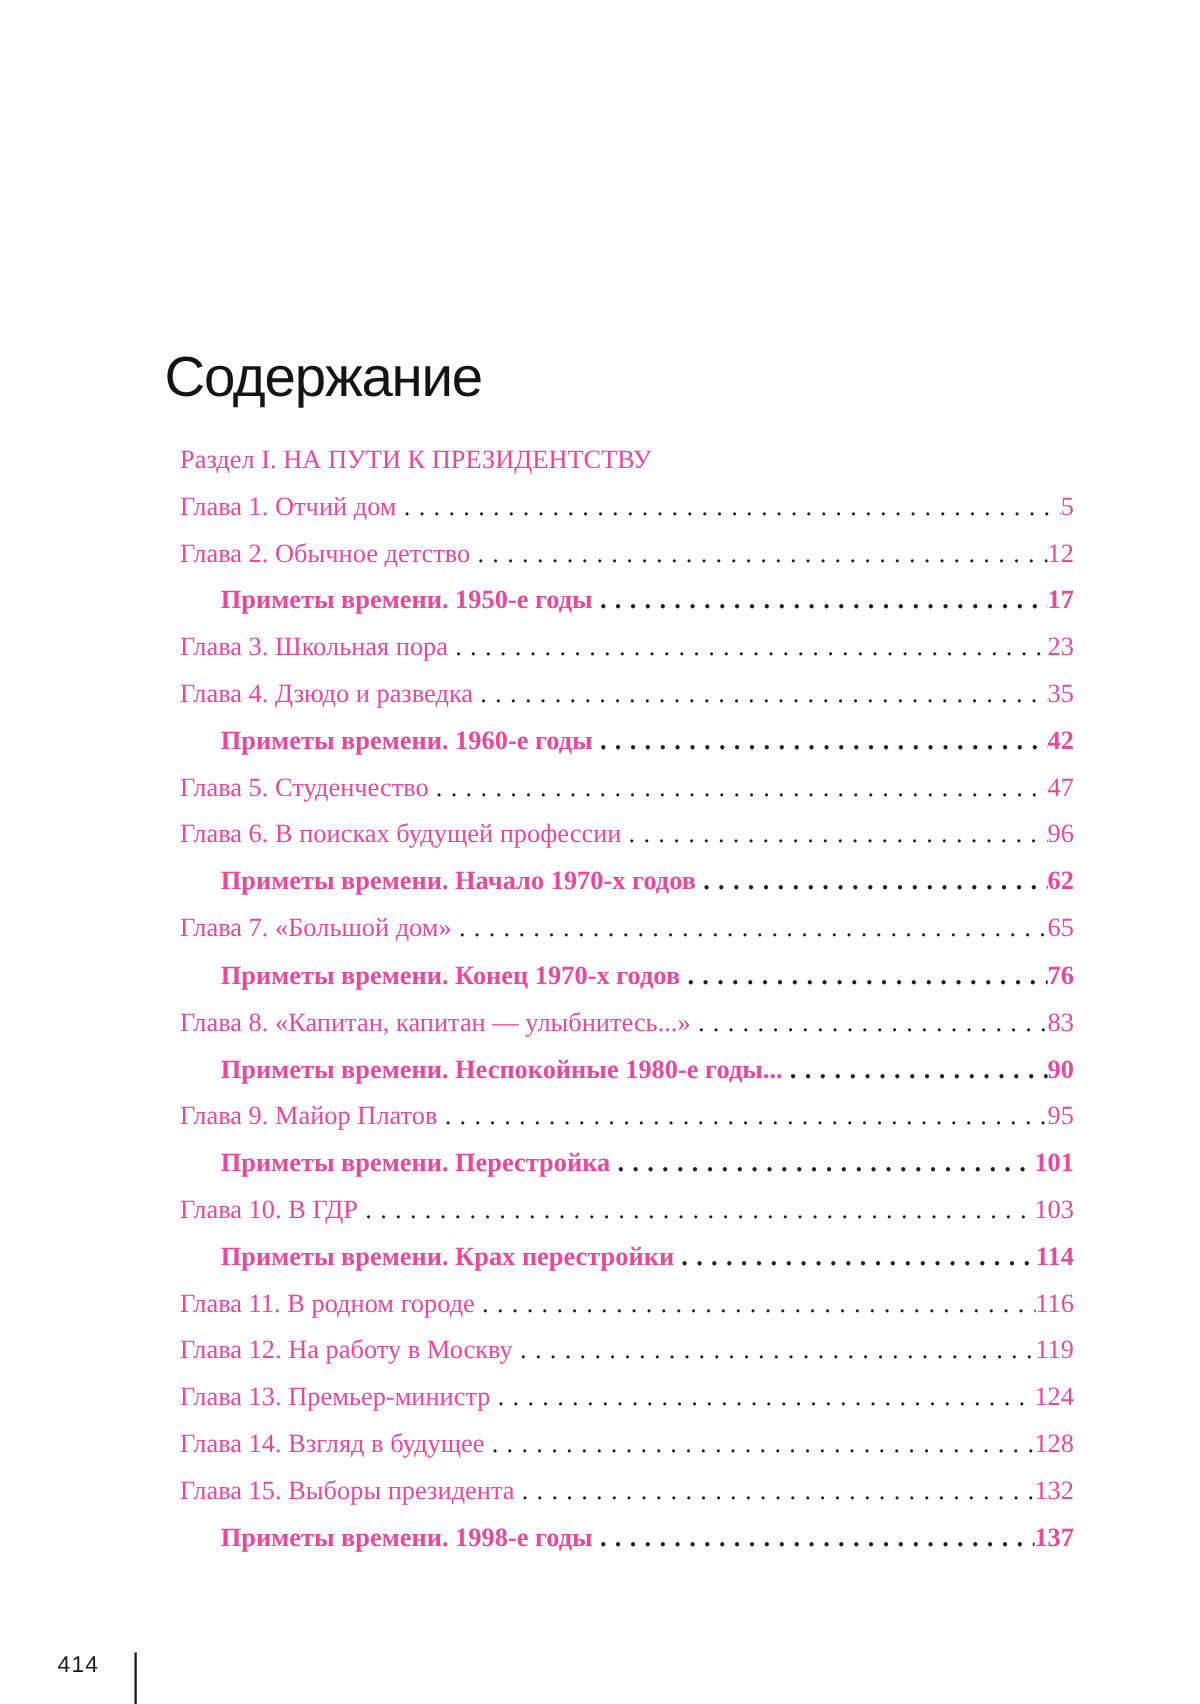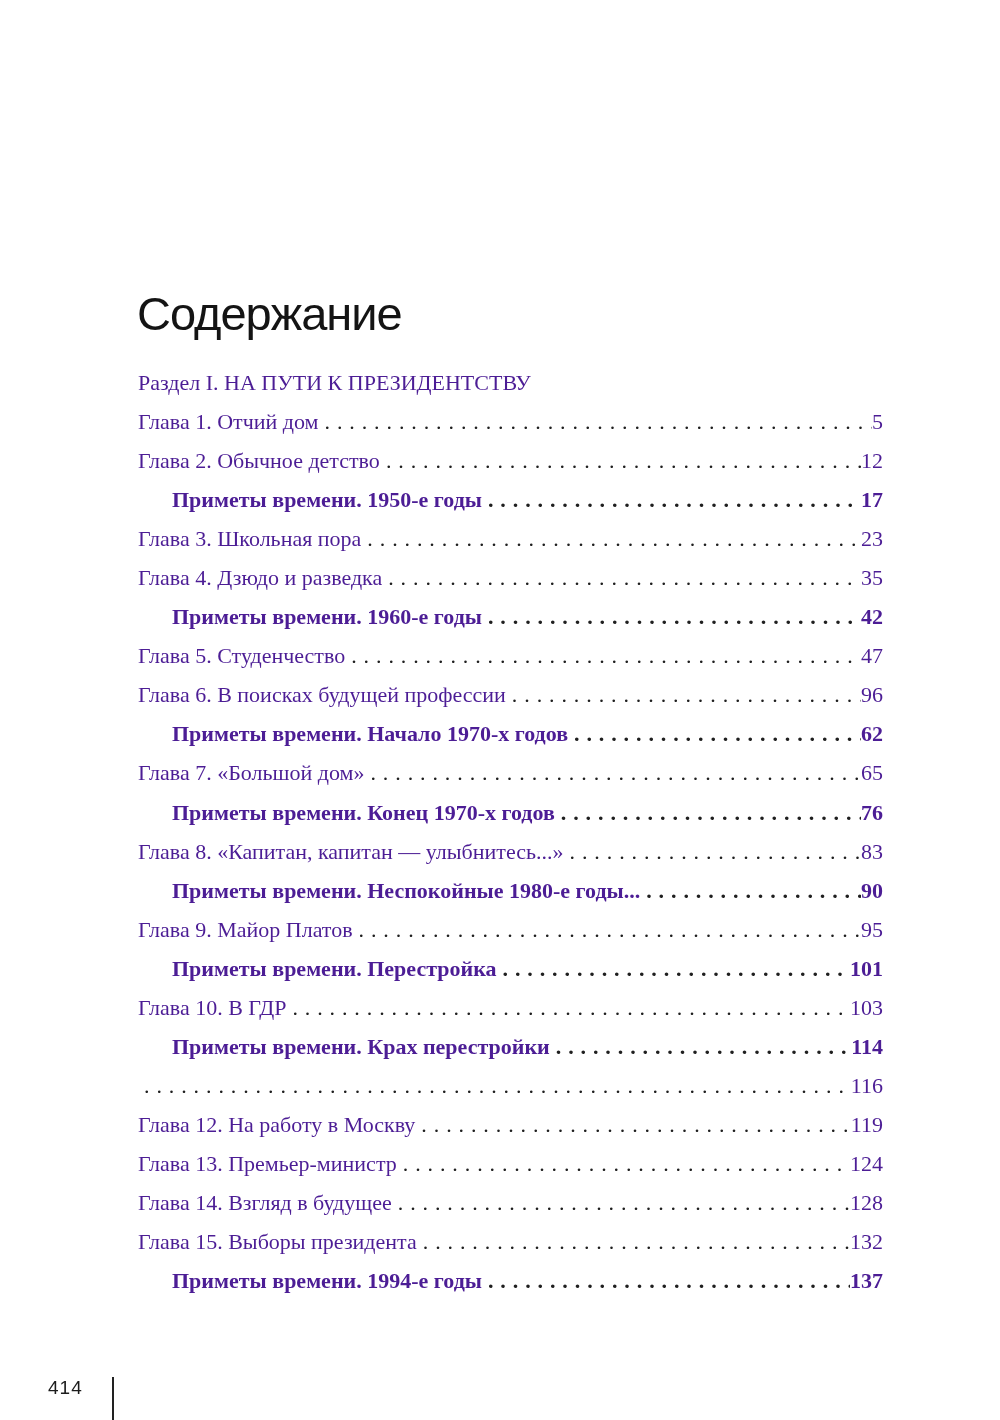--- a/index.html
+++ b/index.html
@@ -27,26 +27,26 @@
     font-family: "Liberation Sans", sans-serif;
     font-weight: 400;
     font-size: 47px;
     letter-spacing: -1px;
     line-height: 1;
     color: #141414;
     white-space: nowrap;
   }
   .toc {
     position: absolute;
-    left: 138px;
+    left: 150px;
     top: 363px;
     width: 745px;
     font-family: "Liberation Serif", serif;
     font-size: 22px;
-    color: #4c1d95;
+    color: #ec4899;
   }
   .section-header {
     line-height: 39.05px;
     height: 39.05px;
     white-space: nowrap;
   }
   .toc-row {
     display: flex;
     align-items: baseline;
     line-height: 39.05px;
@@ -187,20 +187,21 @@
           <span class="toc-label">Глава 10. В ГДР</span>
           <span class="toc-dots"></span>
           <span class="toc-page">103</span>
         </div>
         <div class="toc-row indent">
           <span class="toc-label">Приметы времени. Крах перестройки</span>
           <span class="toc-dots"></span>
           <span class="toc-page">114</span>
         </div>
         <div class="toc-row">
+          <span class="toc-label">Глава 11. В родном городе</span>
           <span class="toc-dots"></span>
           <span class="toc-page">116</span>
         </div>
         <div class="toc-row">
           <span class="toc-label">Глава 12. На работу в Москву</span>
           <span class="toc-dots"></span>
           <span class="toc-page">119</span>
         </div>
         <div class="toc-row">
           <span class="toc-label">Глава 13. Премьер-министр</span>
@@ -211,21 +212,21 @@
           <span class="toc-label">Глава 14. Взгляд в будущее</span>
           <span class="toc-dots"></span>
           <span class="toc-page">128</span>
         </div>
         <div class="toc-row">
           <span class="toc-label">Глава 15. Выборы президента</span>
           <span class="toc-dots"></span>
           <span class="toc-page">132</span>
         </div>
         <div class="toc-row indent">
-          <span class="toc-label">Приметы времени. 1994-е годы</span>
+          <span class="toc-label">Приметы времени. 1998-е годы</span>
           <span class="toc-dots"></span>
           <span class="toc-page">137</span>
         </div>
       </div>
   </div>
 
   <div class="folio">414</div>
 
   <div class="folio-rule"></div>
 

